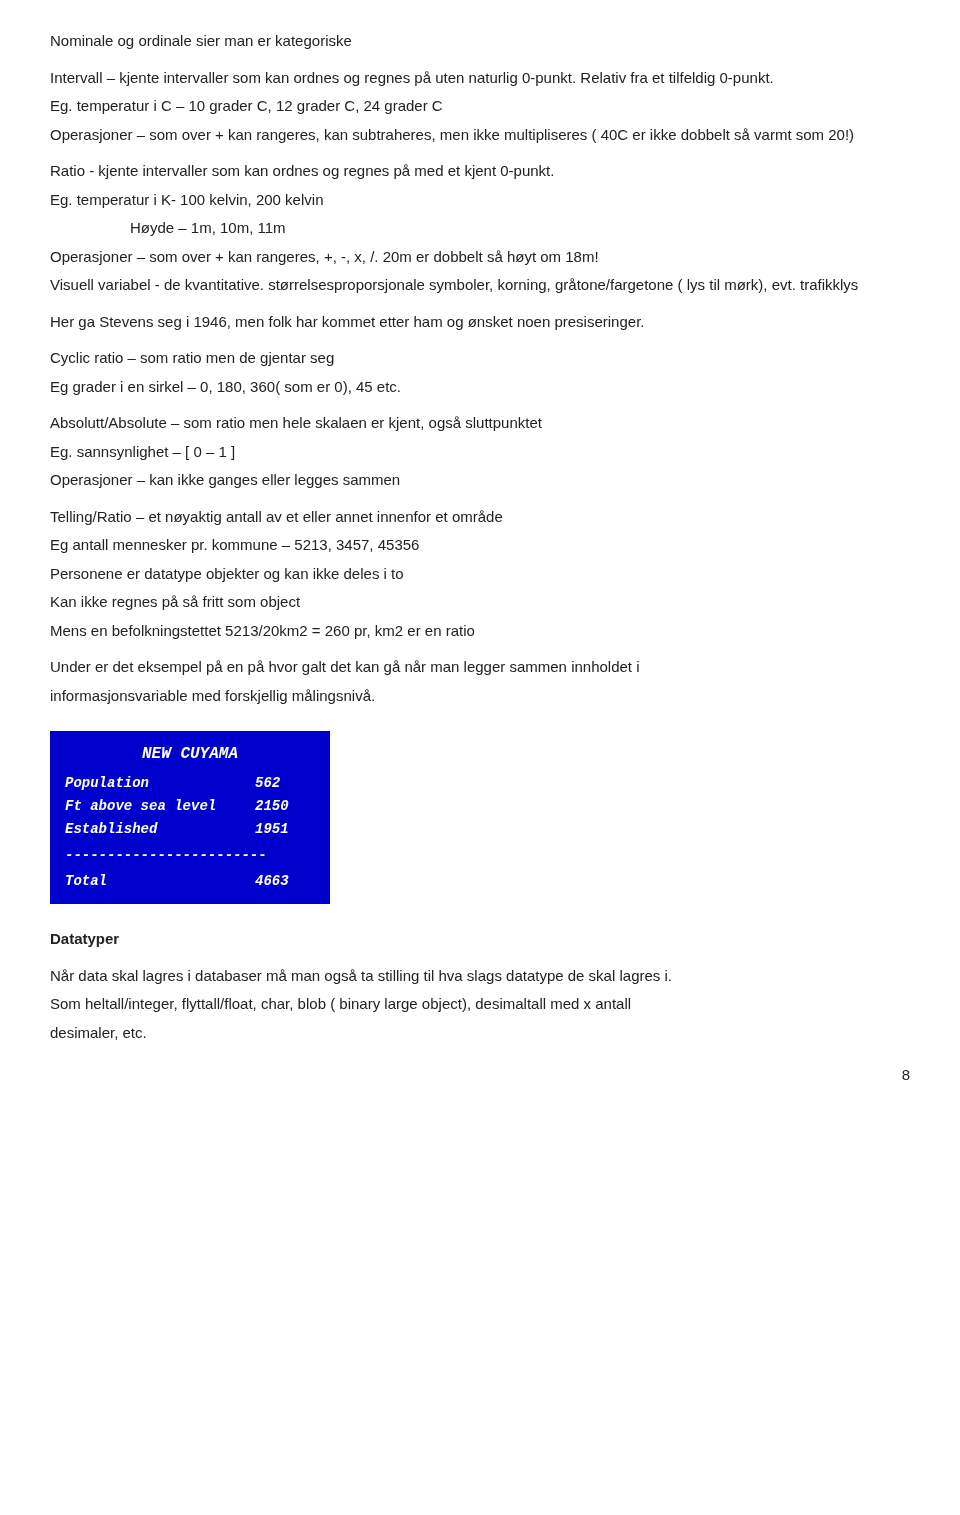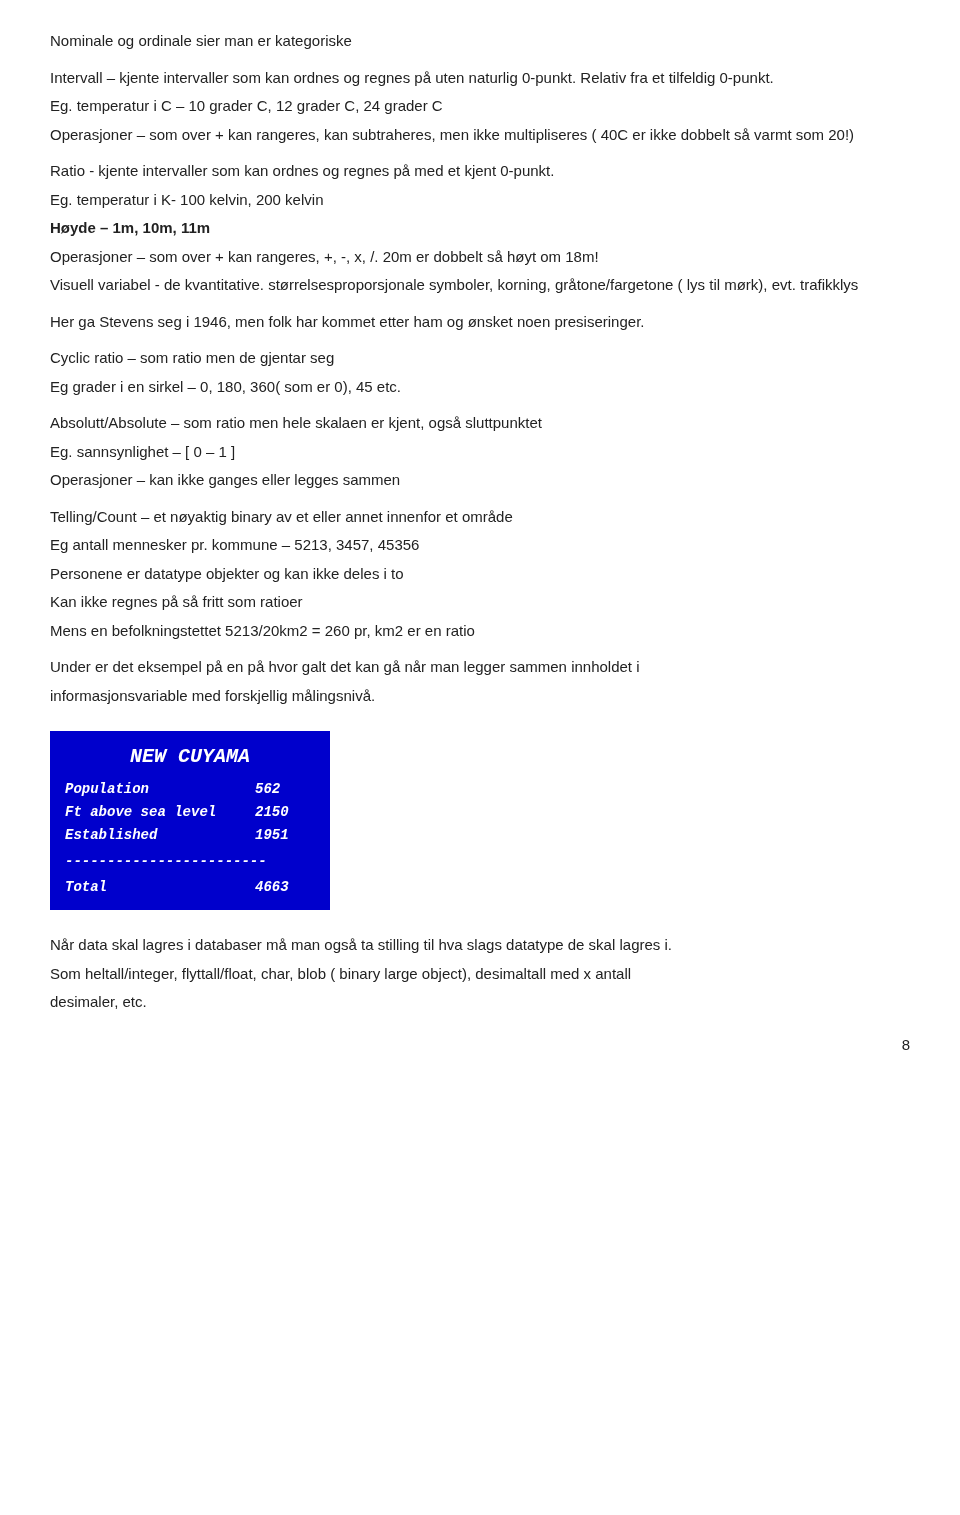--- a/index.html
+++ b/index.html
@@ -14,21 +14,21 @@
     .page-content {
       max-width: 860px;
       margin: 0 auto;
     }
     p {
       margin-bottom: 6px;
     }
     .indent1 {
     }
     .indent2 {
-      font-weight: bold;
+      margin-left: 80px;
     }
     .section {
       margin-bottom: 14px;
     }
     .bold {
       font-weight: bold;
     }
     .page-number {
       text-align: right;
       margin-top: 20px;
@@ -44,21 +44,21 @@
       font-style: italic;
       font-weight: bold;
       font-size: 14px;
       padding: 8px 12px;
       margin: 10px 0 10px 0;
       display: inline-block;
       min-width: 280px;
     }
     .cuyama-table .title-row {
       text-align: center;
-      font-size: 20px;
+      font-size: 16px;
       margin-bottom: 6px;
       color: #fff;
     }
     .cuyama-table .data-row {
       display: flex;
       justify-content: space-between;
       padding: 1px 0;
     }
     .cuyama-table .label-col {
       flex: 1;
@@ -103,24 +103,24 @@
     <p class="indent1">Eg grader i en sirkel – 0, 180, 360( som er 0), 45 etc.</p>
   </div>
 
   <div class="section">
     <p>Absolutt/Absolute – som ratio men hele skalaen er kjent, også sluttpunktet</p>
     <p class="indent1">Eg. sannsynlighet – [ 0 – 1 ]</p>
     <p class="indent1">Operasjoner – kan ikke ganges eller legges sammen</p>
   </div>
 
   <div class="section">
-    <p>Telling/Count – et nøyaktig binary av et eller annet innenfor et område</p>
+    <p>Telling/Ratio – et nøyaktig antall av et eller annet innenfor et område</p>
     <p class="indent1">Eg antall mennesker pr. kommune – 5213, 3457, 45356</p>
     <p class="indent1">Personene er datatype objekter og kan ikke deles i to</p>
-    <p class="indent1">Kan ikke regnes på så fritt som ratioer</p>
+    <p class="indent1">Kan ikke regnes på så fritt som object</p>
     <p class="indent1">Mens en befolkningstettet 5213/20km2 = 260 pr, km2 er en ratio</p>
   </div>
 
   <div class="section">
     <p>Under er det eksempel på en på hvor galt det kan gå når man legger sammen innholdet i</p>
     <p>informasjonsvariable med forskjellig målingsnivå.</p>
   </div>
 
   <div class="section">
     <div class="cuyama-table">
@@ -138,20 +138,23 @@
         <span class="value-col">1951</span>
       </div>
       <div class="divider">------------------------</div>
       <div class="data-row">
         <span class="label-col">Total</span>
         <span class="value-col">4663</span>
       </div>
     </div>
   </div>
 
+  <div class="section">
+    <p class="bold">Datatyper</p>
+  </div>
 
   <div class="section">
     <p>Når data skal lagres i databaser må man også ta stilling til hva slags datatype de skal lagres i.</p>
     <p>Som heltall/integer, flyttall/float, char, blob ( binary large object), desimaltall med x antall</p>
     <p>desimaler, etc.</p>
   </div>
 
   <div class="page-number">8</div>
 
 </div>

